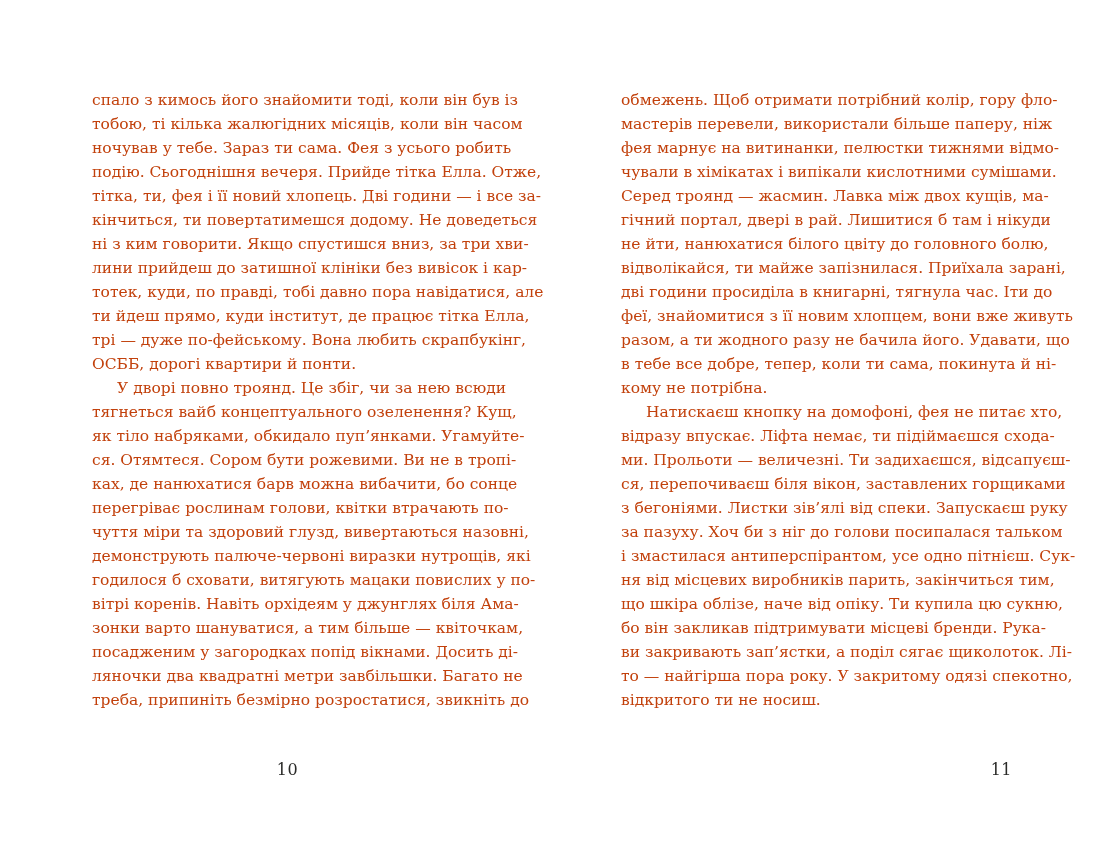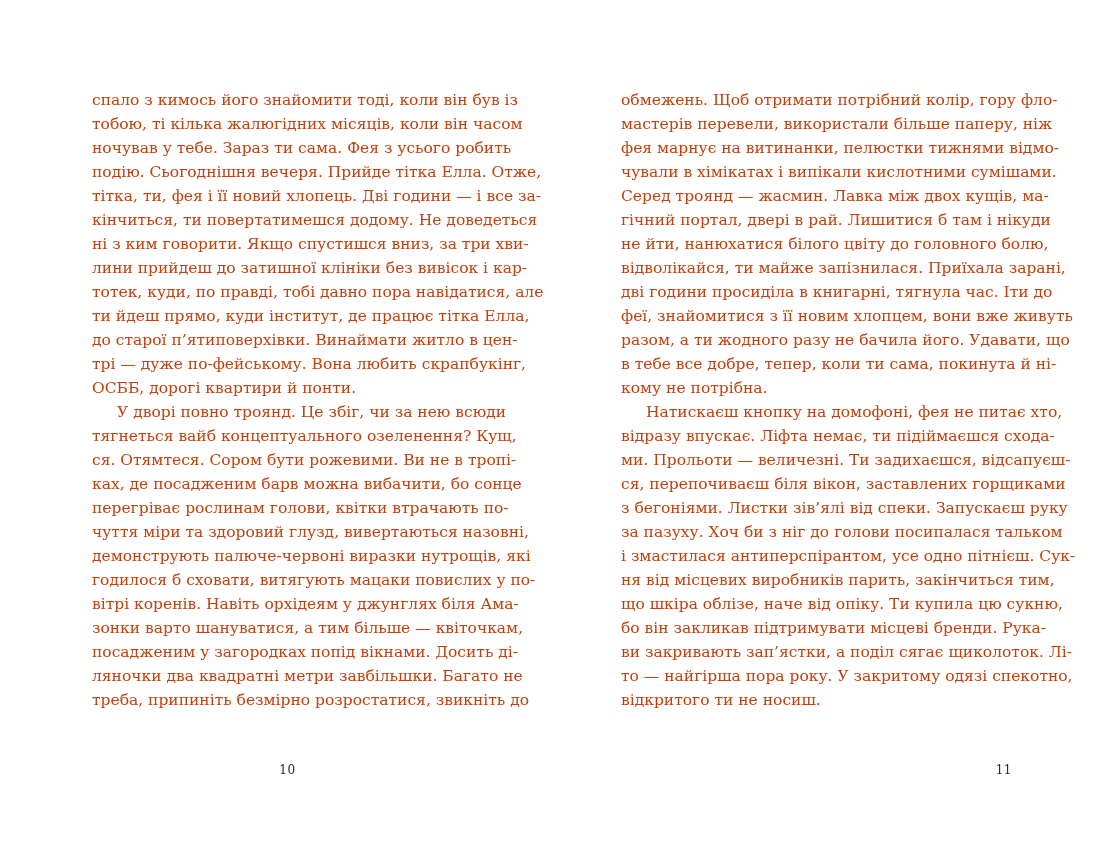--- a/index.html
+++ b/index.html
@@ -41,21 +41,21 @@
     text-align-last: left;
   }
   .para.indent .line:first-child {
     text-indent: 25px;
   }
   .page-number {
     position: absolute;
     top: 763px;
     width: 391px;
     text-align: center;
-    font-size: 12px;
+    font-size: 16px;
     line-height: 14px;
     color: #2a2a28;
     letter-spacing: 0.5px;
   }
   .page-number.left  { left: 92px; }
   .page-number.right { left: 621px; text-align: right; }
 </style>
 </head>
 <body>
 
@@ -66,29 +66,29 @@
         <div class="line">спало з кимось його знайомити тоді, коли він був із</div>
         <div class="line">тобою, ті кілька жалюгідних місяців, коли він часом</div>
         <div class="line">ночував у тебе. Зараз ти сама. Фея з усього робить</div>
         <div class="line">подію. Сьогоднішня вечеря. Прийде тітка Елла. Отже,</div>
         <div class="line">тітка, ти, фея і її новий хлопець. Дві години — і все за-</div>
         <div class="line">кінчиться, ти повертатимешся додому. Не доведеться</div>
         <div class="line">ні з ким говорити. Якщо спустишся вниз, за три хви-</div>
         <div class="line">лини прийдеш до затишної клініки без вивісок і кар-</div>
         <div class="line">тотек, куди, по правді, тобі давно пора навідатися, але</div>
         <div class="line">ти йдеш прямо, куди інститут, де працює тітка Елла,</div>
-        <div class="line">до старої п’ятиповерхівки. Винаймати житло в цен-</div>
         <div class="line">трі — дуже по-фейському. Вона любить скрапбукінг,</div>
         <div class="line last">ОСББ, дорогі квартири й понти.</div>
       </div>
       <div class="para indent">
         <div class="line">У дворі повно троянд. Це збіг, чи за нею всюди</div>
         <div class="line">тягнеться вайб концептуального озеленення? Кущ,</div>
+        <div class="line">як тіло набряками, обкидало пуп’янками. Угамуйте-</div>
         <div class="line">ся. Отямтеся. Сором бути рожевими. Ви не в тропі-</div>
-        <div class="line">ках, де посадженим барв можна вибачити, бо сонце</div>
+        <div class="line">ках, де нанюхатися барв можна вибачити, бо сонце</div>
         <div class="line">перегріває рослинам голови, квітки втрачають по-</div>
         <div class="line">чуття міри та здоровий глузд, вивертаються назовні,</div>
         <div class="line">демонструють палюче-червоні виразки нутрощів, які</div>
         <div class="line">годилося б сховати, витягують мацаки повислих у по-</div>
         <div class="line">вітрі коренів. Навіть орхідеям у джунглях біля Ама-</div>
         <div class="line">зонки варто шануватися, а тим більше — квіточкам,</div>
         <div class="line">посадженим у загородках попід вікнами. Досить ді-</div>
         <div class="line">ляночки два квадратні метри завбільшки. Багато не</div>
         <div class="line last">треба, припиніть безмірно розростатися, звикніть до</div>
       </div>

